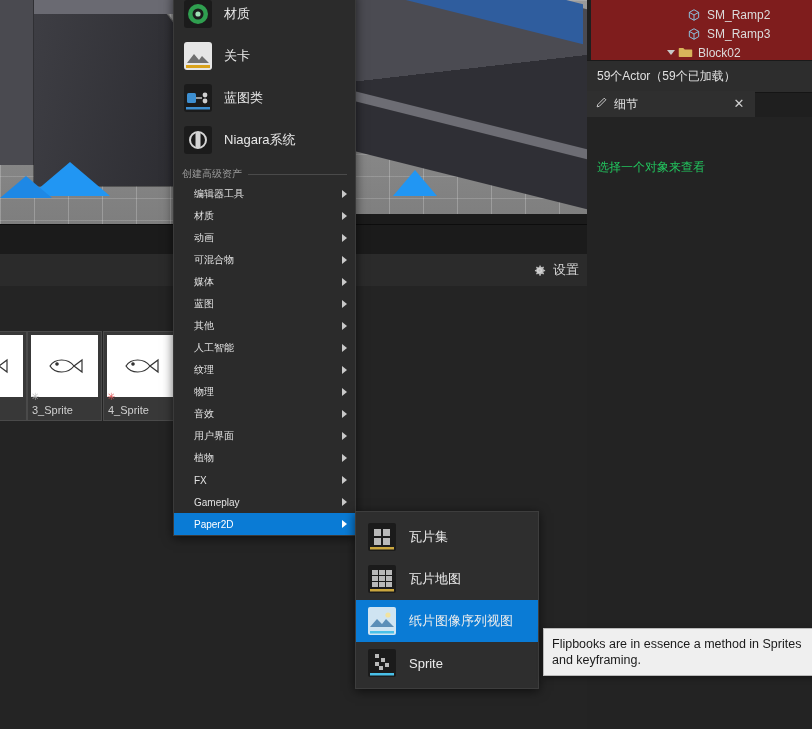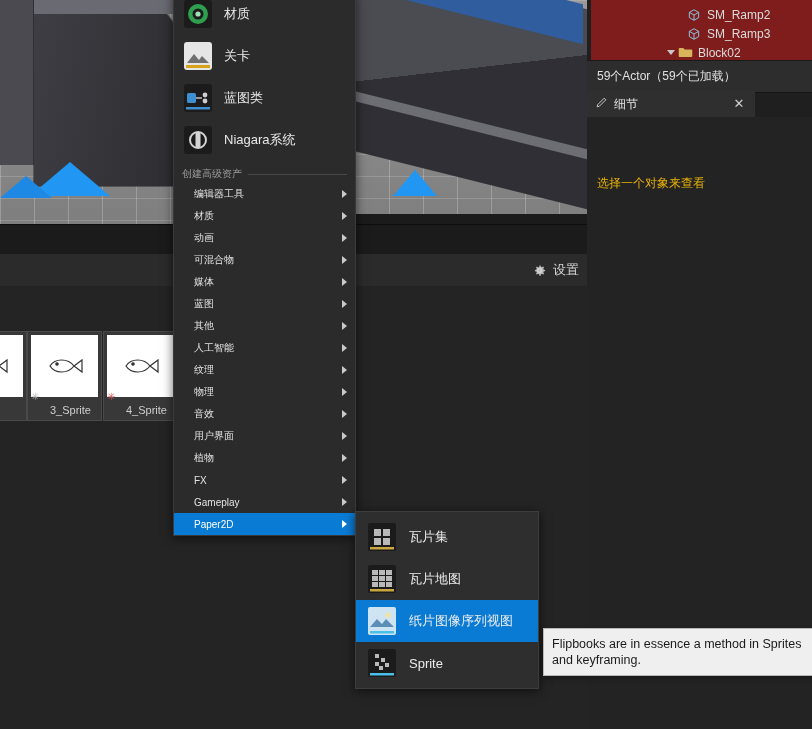--- a/index.html
+++ b/index.html
@@ -55,37 +55,37 @@
   .gear{width:15px;height:15px;position:relative;display:inline-block;}
   .gear svg{display:block;}
 
   
   #content-area{left:0;top:286px;width:587px;height:443px;background:#242424;}
 
   
   .tile{position:absolute;top:45px;width:73px;height:88px;background:#383838;border:1px solid #4a4a4a;}
   .tile .thumb{position:absolute;left:3px;top:3px;right:3px;height:62px;background:#fff;}
   .tile .caption{position:absolute;left:0;right:0;bottom:0;height:20px;line-height:20px;padding-left:4px;
-    font-size:11px;color:#cfcfcf;background:#383838;overflow:hidden;white-space:nowrap;margin-left:18px;}
+    font-size:11px;color:#cfcfcf;background:#383838;overflow:hidden;white-space:nowrap;}
   .tile .star{position:absolute;left:3px;top:60px;width:9px;height:9px;color:#bdbdbd;font-size:10px;line-height:9px;}
   .fish{width:46px;height:26px;}
 
   
   #right-panel{left:587px;top:0;width:225px;height:729px;background:#1f1f1f;}
   #outliner{position:absolute;left:4px;top:0;width:225px;height:60px;background:#7f1d1d;}
   .out-row{height:19px;display:flex;align-items:center;font-size:12px;color:#dcdcdc;}
   .cube-ico{width:14px;height:14px;margin-right:6px;flex:none;}
   .folder-ico{width:15px;height:13px;margin-right:5px;flex:none;}
   .tri-ico{width:0;height:0;margin-right:3px;border-left:4px solid transparent;border-right:4px solid transparent;border-top:5px solid #c8c8c8;flex:none;}
   #actor-count{position:absolute;left:0;top:60px;width:225px;height:31px;background:#2d2d2d;border-top:1px solid #1a1a1a;border-bottom:1px solid #151515;
      display:flex;align-items:center;padding-left:10px;font-size:12px;color:#e0e0e0;}
   #details-tab{position:absolute;left:0;top:91px;width:160px;height:26px;background:#2f2f2f;display:flex;align-items:center;gap:6px;padding-left:8px;font-size:12px;}
   #details-close{position:absolute;left:145px;top:97px;width:14px;height:14px;color:#cfcfcf;font-size:13px;line-height:14px;text-align:center;cursor:pointer;}
   #details-body{position:absolute;left:0;top:117px;width:225px;height:612px;background:#232323;}
-  #details-hint{position:absolute;left:10px;top:58px;width:215px;font-size:12px;color:#eab308;}
+  #details-hint{position:absolute;left:10px;top:42px;width:215px;font-size:12px;color:#22c55e;}
 
   
   #menu{left:173px;top:-8px;width:181px;background:#2b2b2b;border:1px solid #3a3a3a;box-shadow:0 2px 10px rgba(0,0,0,.6);}
   .menu-top-item{height:42px;display:flex;align-items:center;padding-left:10px;gap:12px;cursor:pointer;}
   .menu-top-item .label{font-size:13px;color:#e8e8e8;}
   .mico{width:28px;height:28px;flex:none;border-radius:3px;position:relative;}
   .sec-header{display:flex;align-items:center;gap:6px;padding:6px 8px 2px 8px;}
   .sec-header .t{font-size:10px;color:#9a9a9a;white-space:nowrap;}
   .sec-header .line{flex:1;height:1px;background:#4a4a4a;}
   .menu-item{height:22px;display:flex;align-items:center;padding-left:20px;font-size:10px;color:#e2e2e2;cursor:pointer;position:relative;}

